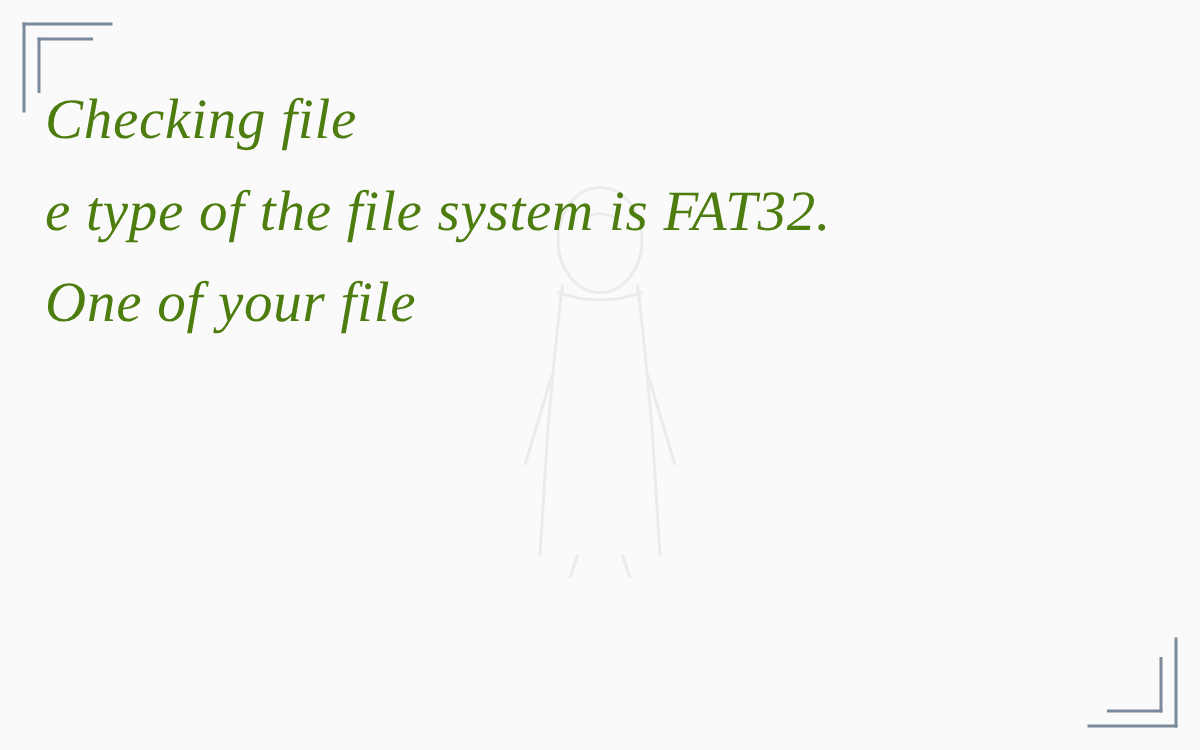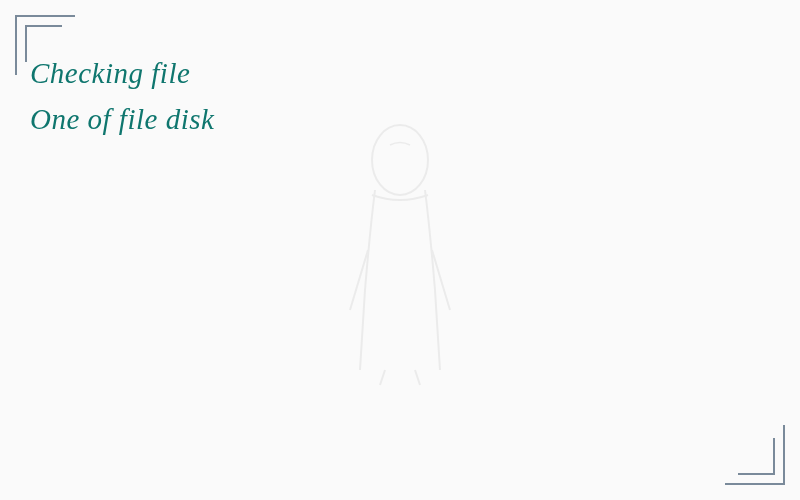--- a/index.html
+++ b/index.html
@@ -59,23 +59,23 @@
       width: 35px;
       height: 35px;
       border-bottom: 2px solid #7a8a9a;
       border-right: 2px solid #7a8a9a;
     }
     .text-content {
       position: absolute;
       top: 50px;
       left: 30px;
       right: 30px;
-      font-size: 29px;
+      font-size: 38px;
       font-style: italic;
-      color: #0f766e;
+      color: #4d7c0f;
       line-height: 1.6;
       letter-spacing: 0.5px;
     }
     .line {
       display: block;
     }
     .watermark {
       position: absolute;
       top: 50%;
       left: 50%;
@@ -108,15 +108,16 @@
         <path d="M 72 85 Q 100 95 128 85" fill="none" stroke="#999" stroke-width="2"></path>
         <path d="M 68 140 L 50 200 M 132 140 L 150 200" fill="none" stroke="#999" stroke-width="2"></path>
         <path d="M 85 260 L 80 275 M 115 260 L 120 275" fill="none" stroke="#999" stroke-width="2"></path>
         <path d="M 90 35 Q 100 30 110 35" fill="none" stroke="#999" stroke-width="1.5"></path>
       </svg>
     </div>
   </div>
 
   <div class="text-content">
     <span class="line">Checking file</span>
-    <span class="line">One of file disk</span>
+    <span class="line">e type of the file system is FAT32.</span>
+    <span class="line">One of your file</span>
   </div>
 </div>
 
 </body></html>

